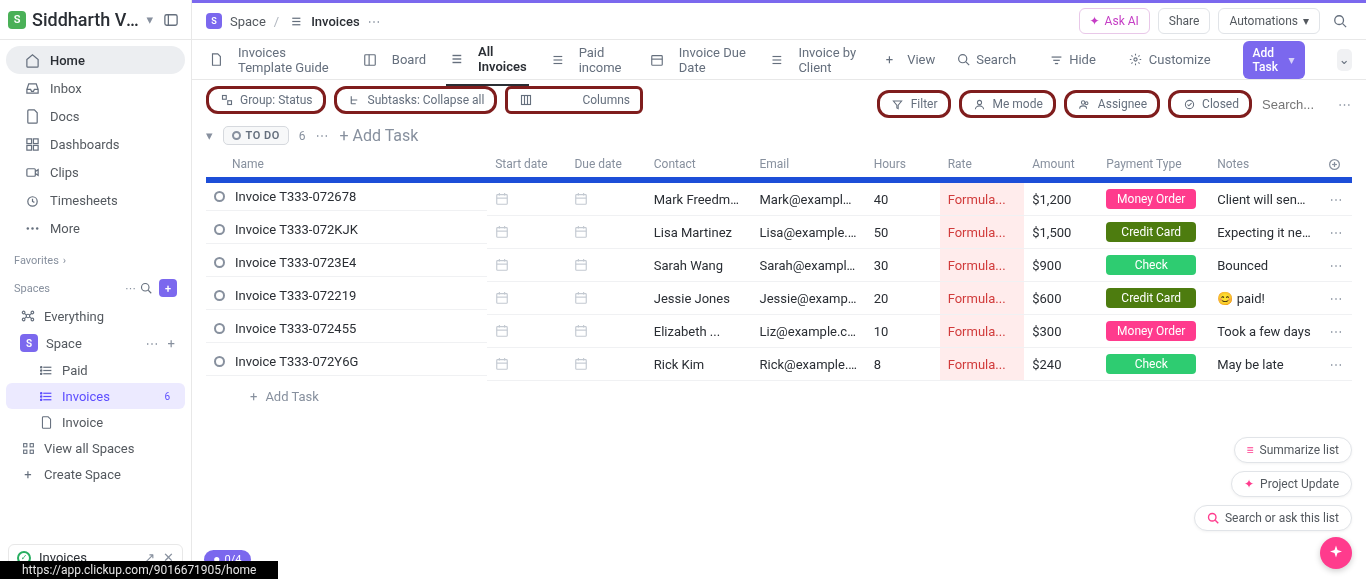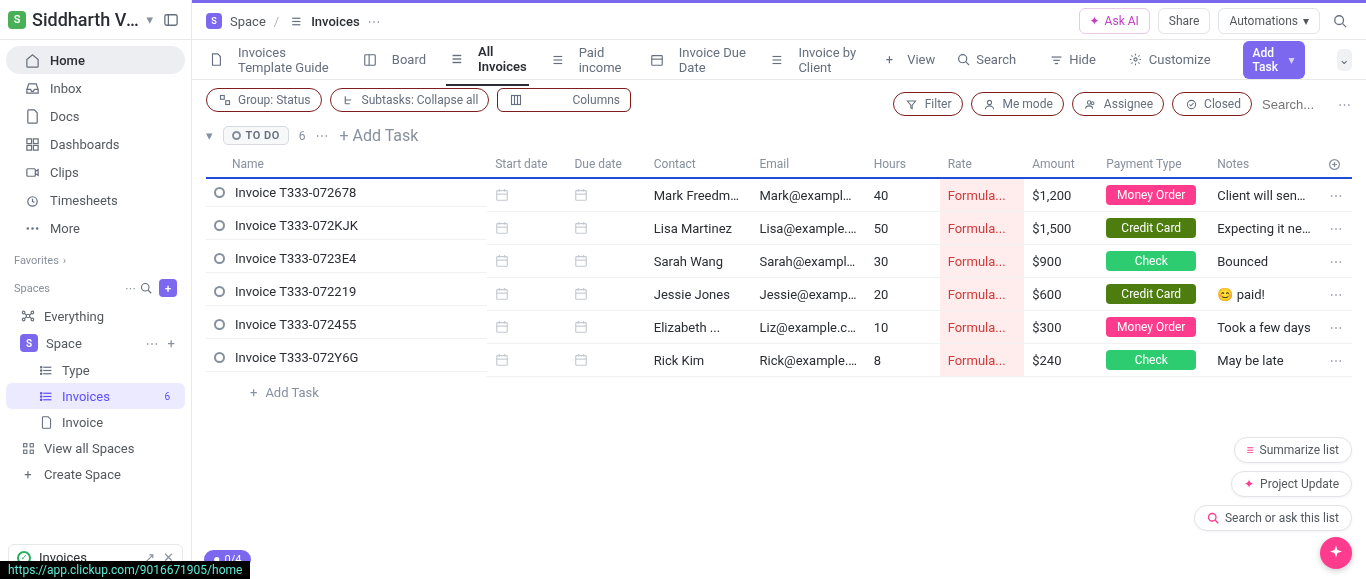--- a/index.html
+++ b/index.html
@@ -207,21 +207,21 @@
   .chev-btn { width: 22px; height: 22px; border-radius: 5px; background: #f0f1f3; display:flex;align-items:center;justify-content:center;color:#656f7d;cursor:pointer;}
   
   .filters-bar {
     height: 40px;
     display: flex;
     align-items: center;
     padding: 0 14px;
     gap: 8px;
   }
   .chip {
-    border: 1px solid #7f1d1d;
+    border: 3px solid #7f1d1d;
     border-radius: 12px;
     padding: 3px 10px;
     font-size: 12px;
     color: #656f7d;
     cursor: pointer;
     display: flex;
     align-items: center;
     gap: 5px;
   }
   .chip.square { border-radius: 6px; gap: 48px; }
@@ -266,21 +266,21 @@
   table.tasks col.c-pay    { width: 105px; }
   table.tasks col.c-notes  { width: 105px; }
   table.tasks col.c-plus   { width: 30px; }
   
   table.tasks th {
     text-align: left;
     font-weight: 400;
     font-size: 12px;
     color: #87909e;
     padding: 6px 8px;
-    border-bottom: 2px solid #1d4ed8;
+    border-bottom: 6px solid #1d4ed8;
   }
   table.tasks th.first { padding-left: 26px; }
   table.tasks td {
     padding: 6px 8px;
     border-bottom: 1px solid #f0f1f3;
     font-size: 13px;
     white-space: nowrap;
     overflow: hidden;
     text-overflow: ellipsis;
   }
@@ -349,23 +349,23 @@
     padding: 3px 10px;
     font-size: 11px;
     display: flex;
     align-items: center;
     gap: 5px;
   }
   .url-tooltip {
     position: absolute;
     left: 0; bottom: 0;
     background: #000;
-    color: #5eead4;
+    color: #e5e5e5;
     font-size: 12px;
-    padding: 2px 8px;
+    padding: 2px 22px;
   }
   
   svg { display: block; }
 </style>
 </head>
 <body>
 
 <div class="app">
 
   <div class="sidebar">
@@ -491,21 +491,21 @@
       <span class="nav-icon">
           <svg width="13" height="13" viewBox="0 0 16 16" fill="none" stroke="currentColor" stroke-width="1.5">
             <line x1="4" y1="4" x2="14" y2="4"></line>
             <line x1="4" y1="8" x2="14" y2="8"></line>
             <line x1="4" y1="12" x2="14" y2="12"></line>
             <circle cx="1.5" cy="4" r=".8" fill="currentColor"></circle>
             <circle cx="1.5" cy="8" r=".8" fill="currentColor"></circle>
             <circle cx="1.5" cy="12" r=".8" fill="currentColor"></circle>
           </svg>
         </span>
-      <span>Type</span>
+      <span>Paid</span>
     </div>
     <div class="tree-item indent1 selected">
       <span class="nav-icon">
           <svg width="13" height="13" viewBox="0 0 16 16" fill="none" stroke="currentColor" stroke-width="1.5">
             <line x1="4" y1="4" x2="14" y2="4"></line>
             <line x1="4" y1="8" x2="14" y2="8"></line>
             <line x1="4" y1="12" x2="14" y2="12"></line>
             <circle cx="1.5" cy="4" r=".8" fill="currentColor"></circle>
             <circle cx="1.5" cy="8" r=".8" fill="currentColor"></circle>
             <circle cx="1.5" cy="12" r=".8" fill="currentColor"></circle>

